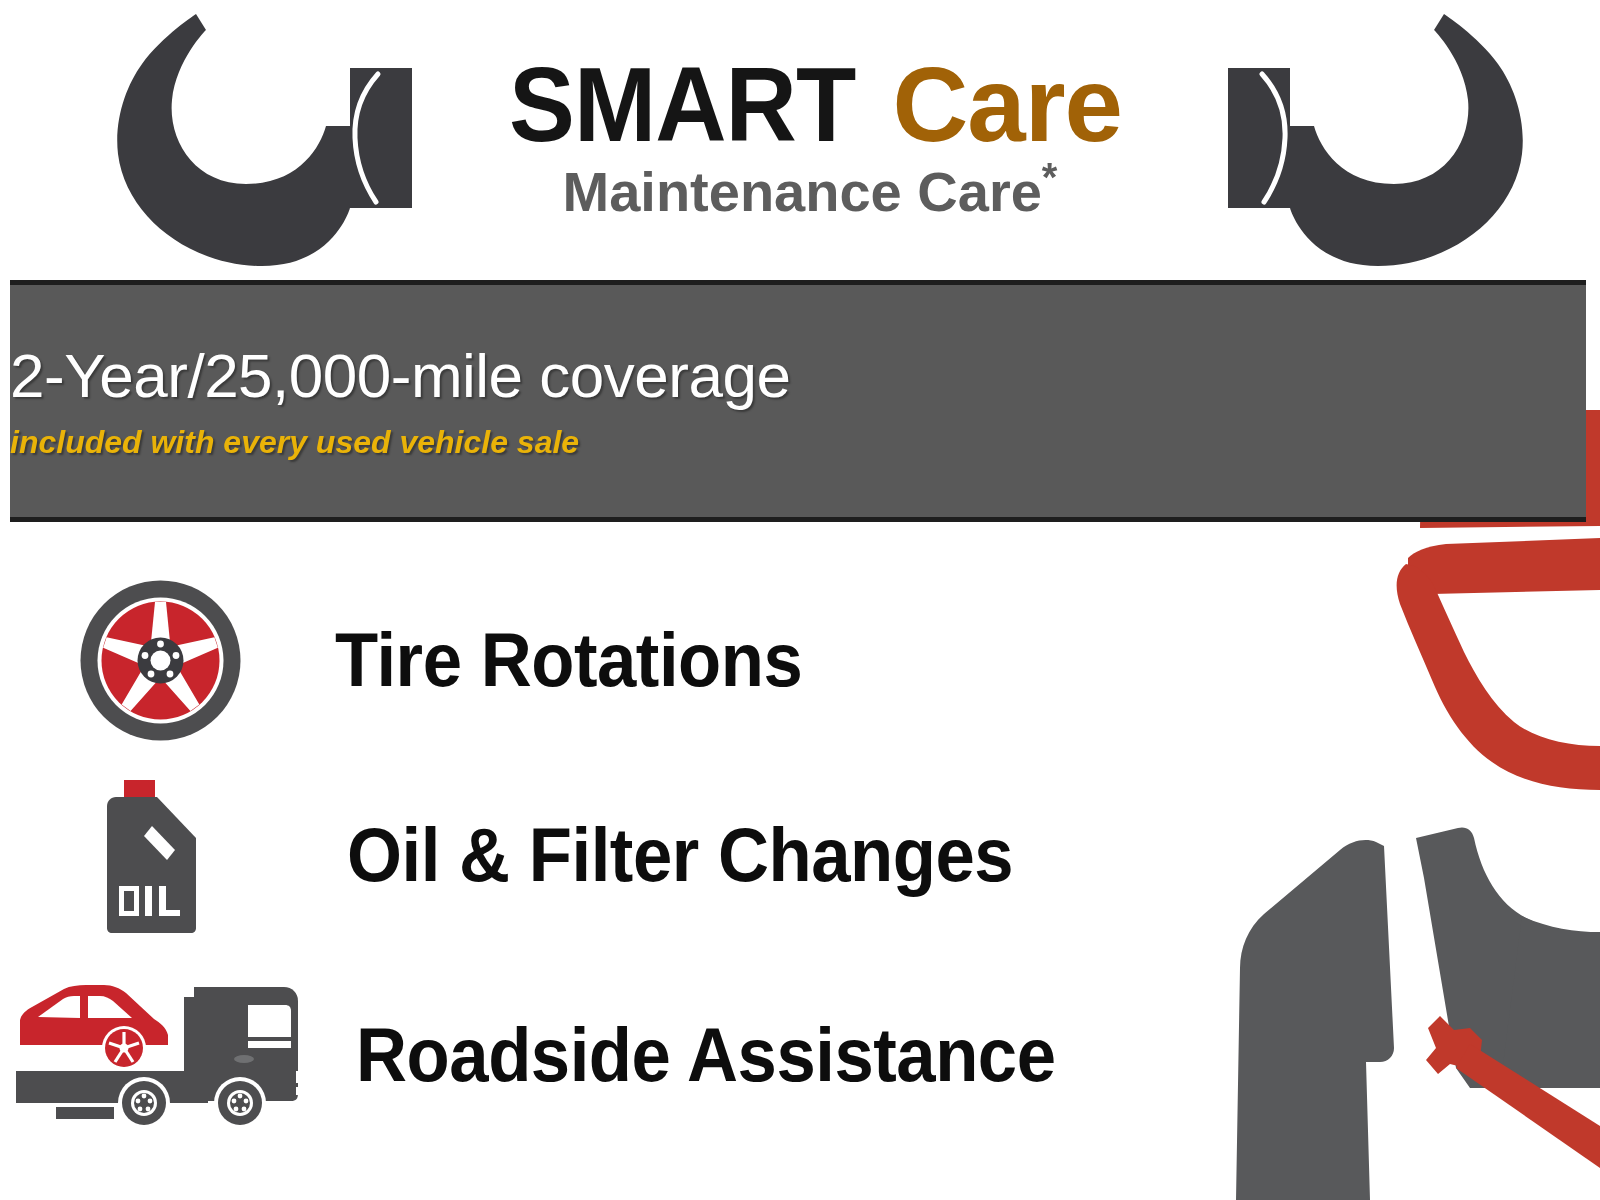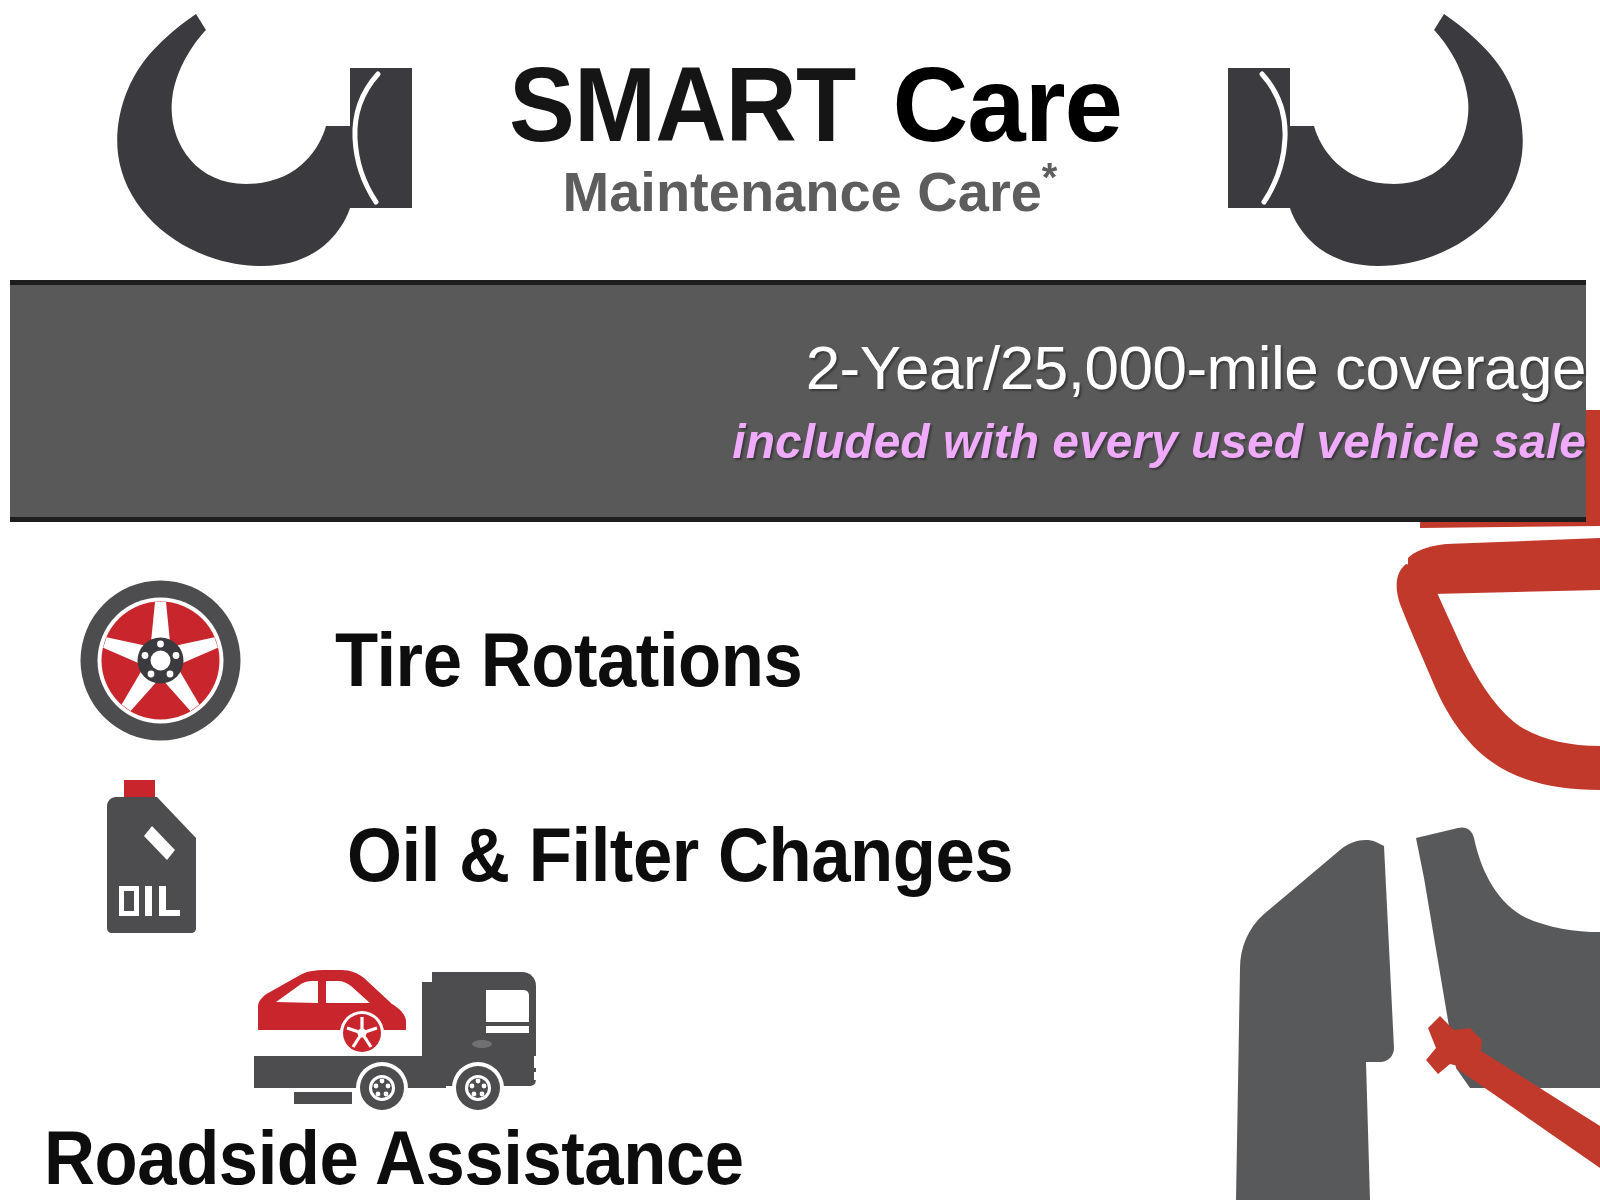--- a/index.html
+++ b/index.html
@@ -58,21 +58,21 @@
     white-space: nowrap;
   }
   #brand-smart {
     color: #151515;
     font-family: "Liberation Sans Narrow", "Liberation Sans", sans-serif;
     font-stretch: condensed;
     transform: scaleX(0.94);
     display: inline-block;
   }
   #brand-care {
-    color: #000000;
+    color: #a16207;
     font-weight: 700;
     margin-left: 26px;
     display: inline-block;
   }
   #brand-sub {
     margin-top: 6px;
     font-size: 56px;
     font-weight: 700;
     color: #5d5d5d;
     line-height: 1.05;
@@ -90,38 +90,37 @@
     left: 10px;
     top: 280px;
     width: 1576px;
     height: 242px;
     background: #595959;
     border-top: 5px solid #1e1e1e;
     border-bottom: 5px solid #1e1e1e;
     box-sizing: border-box;
     display: flex;
     flex-direction: column;
-    align-items: flex-end;
+    align-items: flex-start;
     justify-content: center;
     z-index: 5;
-    padding-left: 24px;
   }
   #coverage-headline {
     color: #ffffff;
     font-size: 62px;
     font-weight: 400;
     letter-spacing: -0.5px;
     line-height: 1.1;
     text-shadow: 2px 2px 2px rgba(0,0,0,.35);
     white-space: nowrap;
   }
   #coverage-subline {
     margin-top: 14px;
-    color: #f0abfc;
-    font-size: 48px;
+    color: #eab308;
+    font-size: 32px;
     font-weight: 700;
     font-style: italic;
     line-height: 1.1;
     text-shadow: 2px 2px 2px rgba(0,0,0,.35);
     white-space: nowrap;
   }
 
   
   #feature-list {
     position: absolute;
@@ -154,21 +153,21 @@
     transform-origin: left center;
   }
   #row-tire      { left: 78px;  top: 20px; }
   #row-tire   .feature-icon { width: 165px; height: 165px; }
   #row-tire   .feature-label { margin-left: 92px; }
 
   #row-oil       { left: 95px;  top: 215px; }
   #row-oil    .feature-icon { width: 115px; height: 155px; }
   #row-oil    .feature-label { margin-left: 137px; }
 
-  #row-roadside  { left: 16px;   top: 415px; flex-direction: column; }
+  #row-roadside  { left: 8px;   top: 415px; }
   #row-roadside .feature-icon { width: 320px; height: 160px; }
   #row-roadside .feature-label { margin-left: 28px; }
 
   
   #mechanic {
     position: absolute;
     right: 0;
     top: 408px;
     width: 430px;
     height: 792px;

